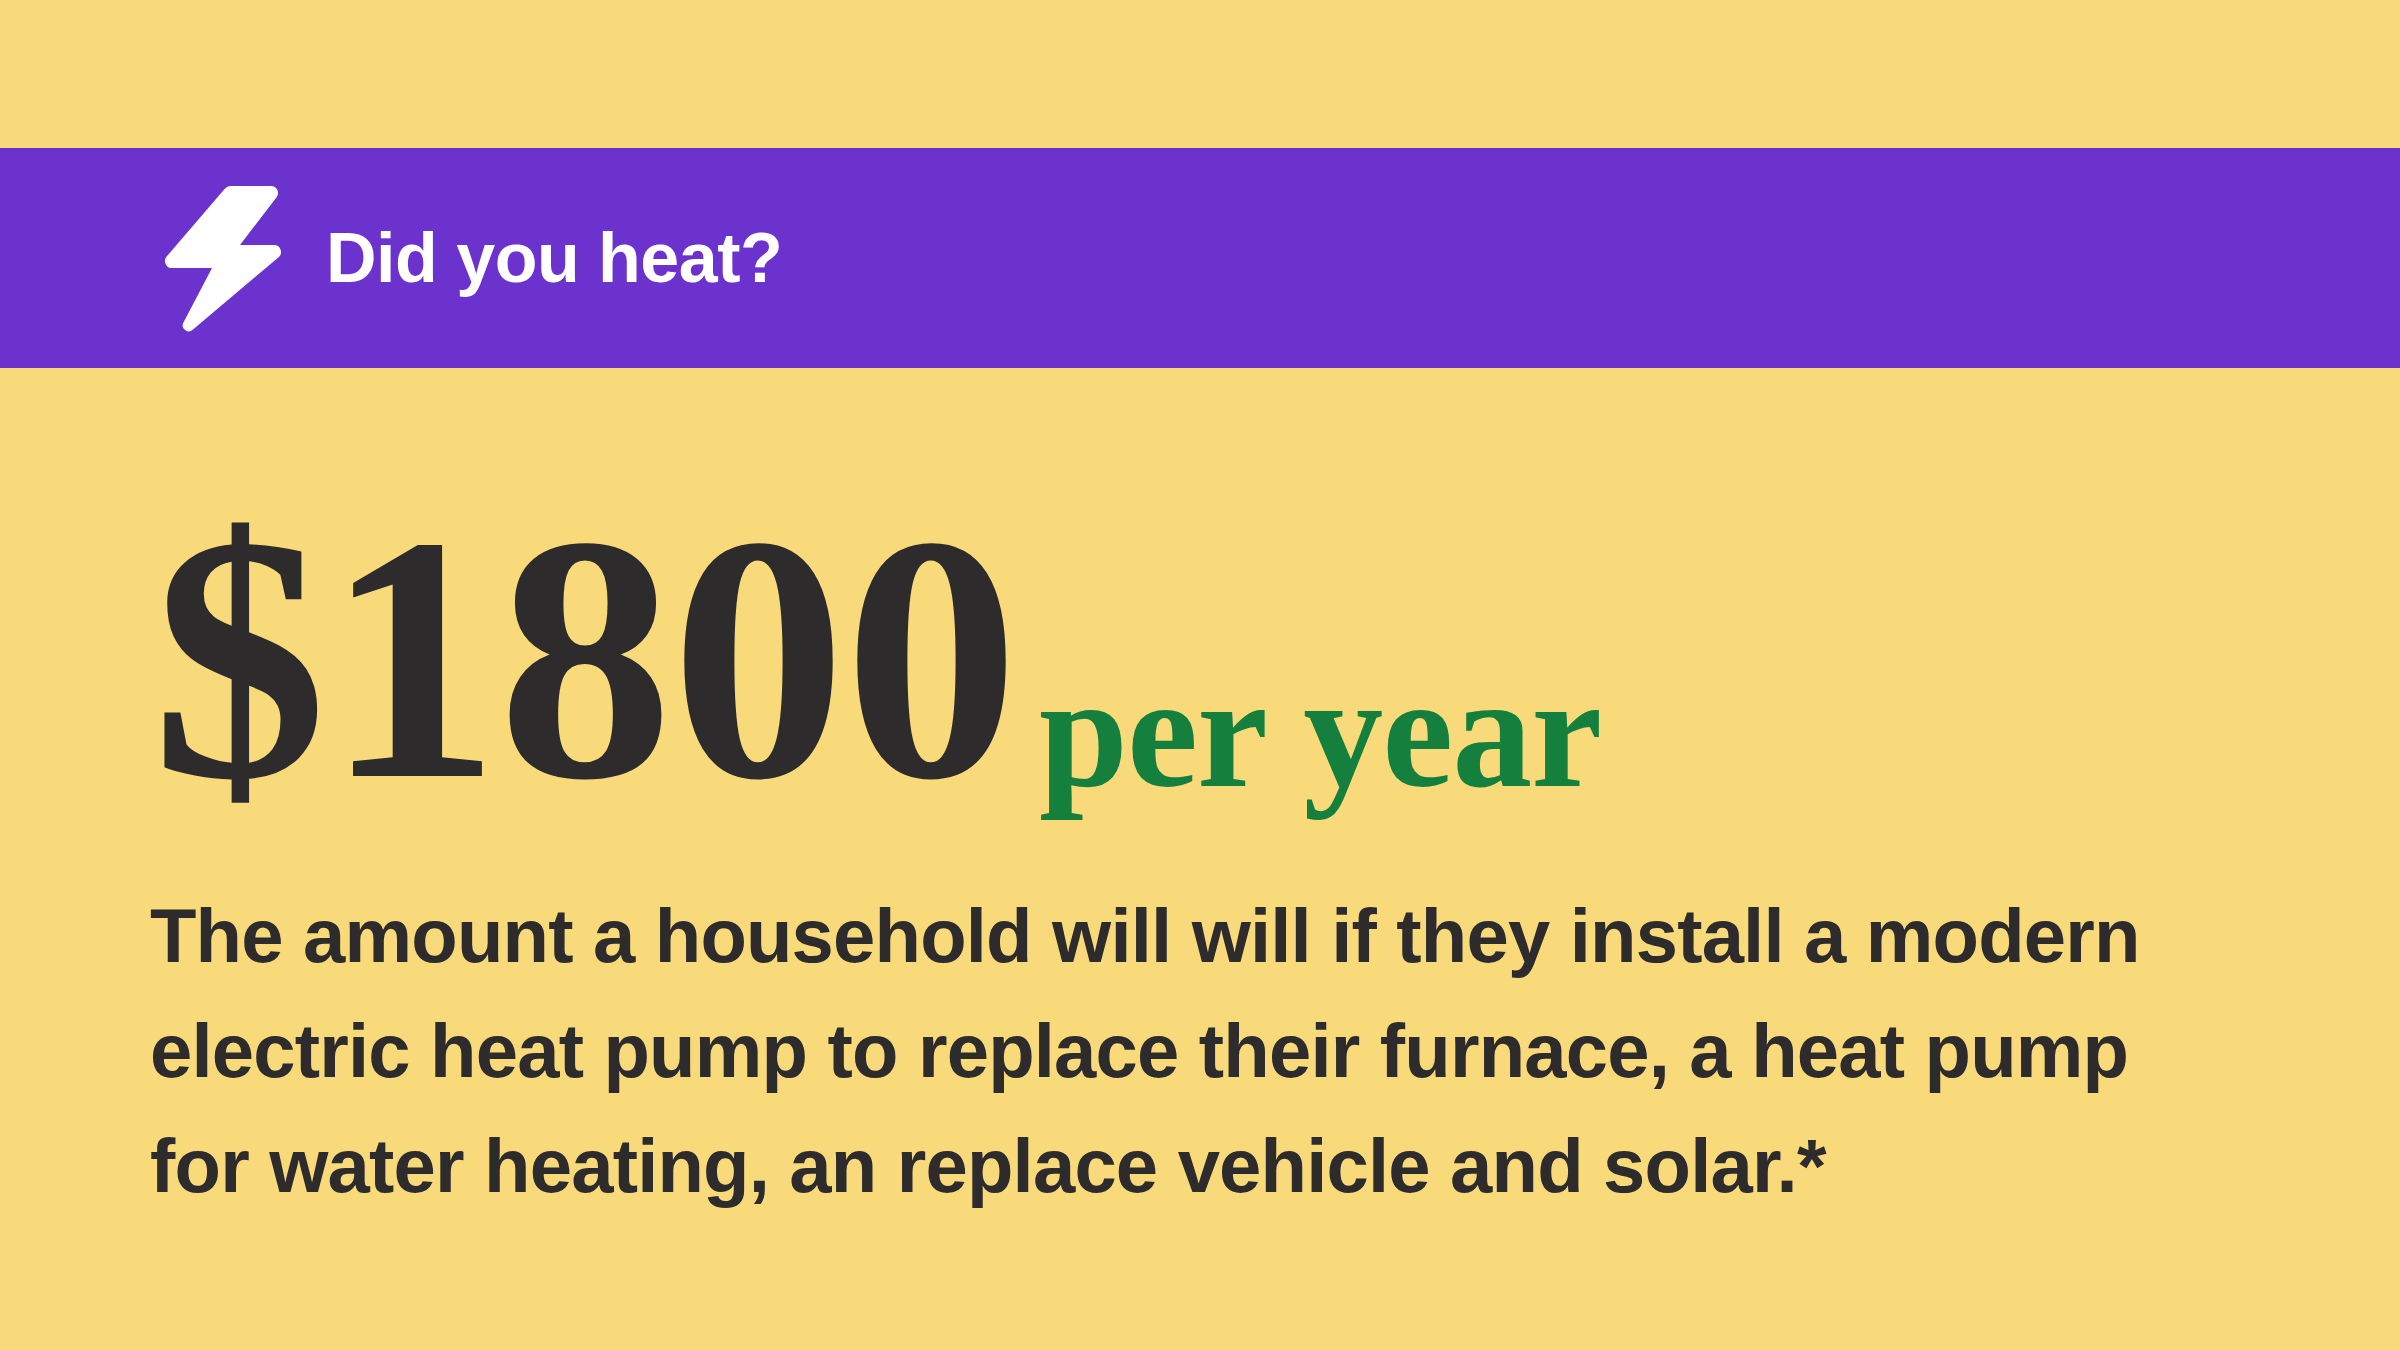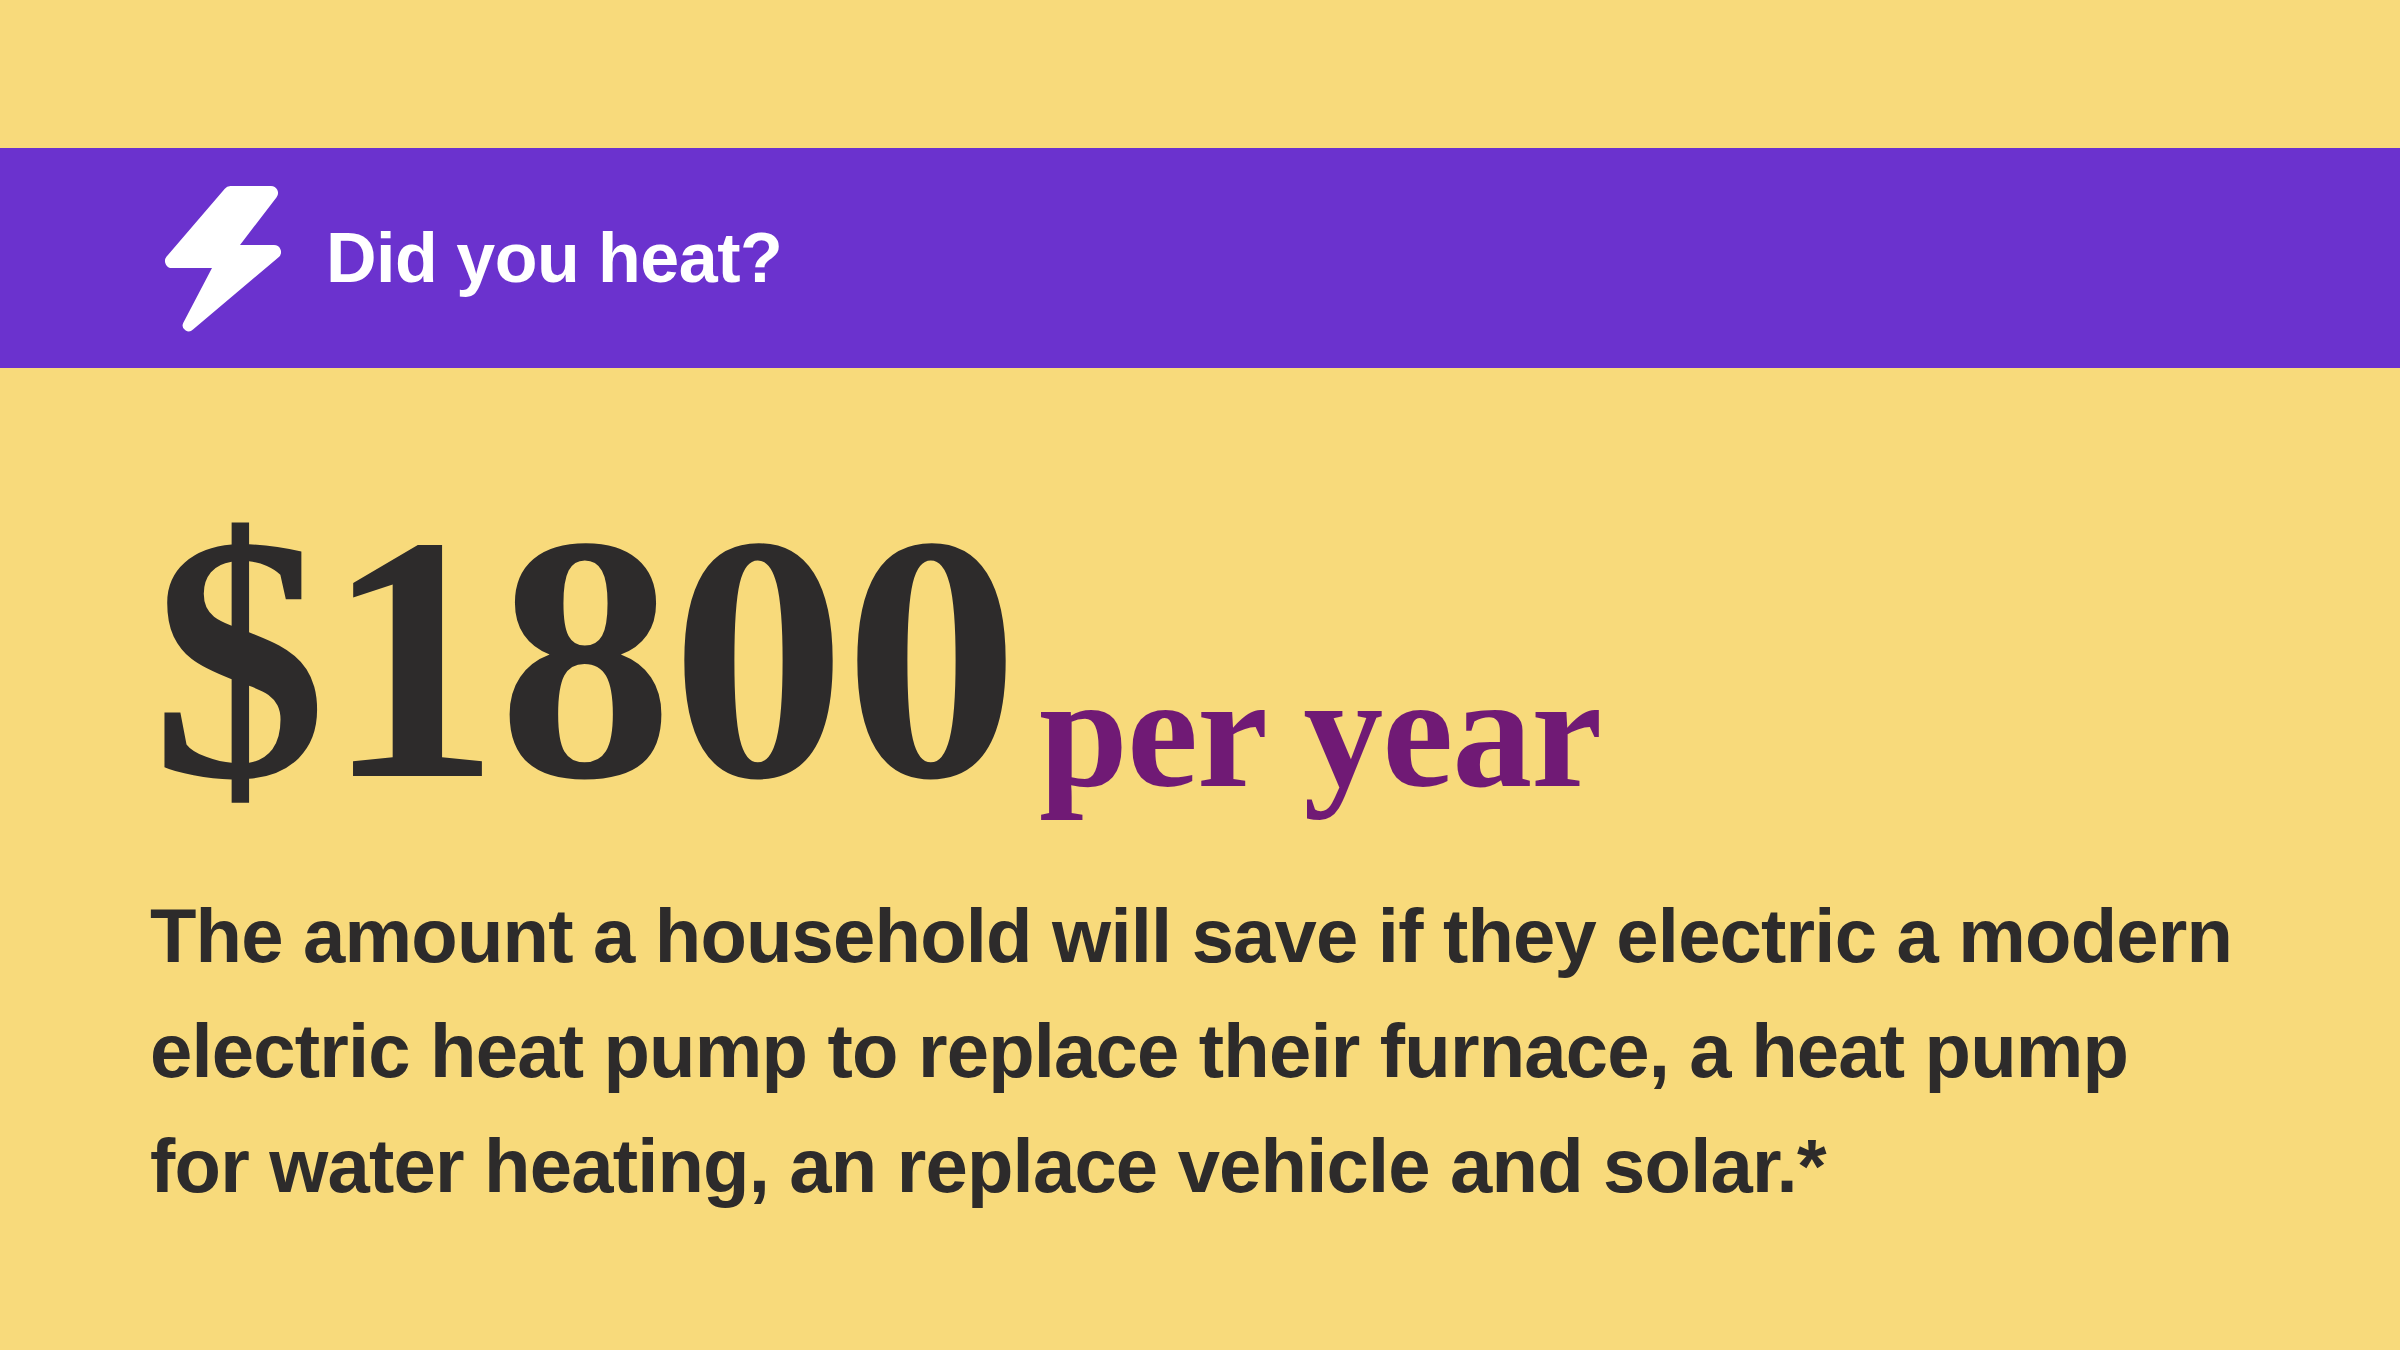--- a/index.html
+++ b/index.html
@@ -70,21 +70,21 @@
     line-height: 0.88;
     color: #2D2B2B;
     letter-spacing: -2px;
   }
 
   #headline-unit {
     font-family: "Liberation Serif", serif;
     font-weight: bold;
     font-size: 160px;
     line-height: 1;
-    color: #701a75;
+    color: #15803d;
     margin-left: 22px;
     letter-spacing: -1px;
   }
 
   
   #description {
     position: absolute;
     left: 150px;
     top: 878px;
     width: 2110px;
@@ -111,18 +111,18 @@
     </svg>
     <span id="banner-title">Did you heat?</span>
   </div>
 
   <div id="headline-row">
     <span id="headline-amount">$1800</span>
     <span id="headline-unit">per year</span>
   </div>
 
   <div id="description">
-    <span class="line">The amount a household will save if they electric a modern</span>
+    <span class="line">The amount a household will will if they install a modern</span>
     <span class="line">electric heat pump to replace their furnace, a heat pump</span>
     <span class="line">for water heating, an replace vehicle and solar.*</span>
   </div>
 
 </div>
 
 </body></html>

